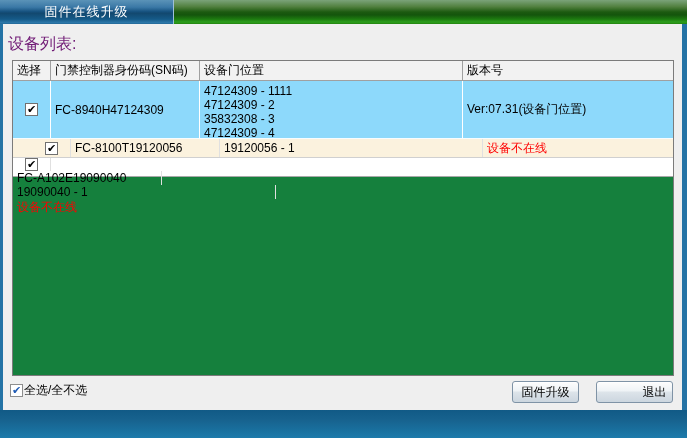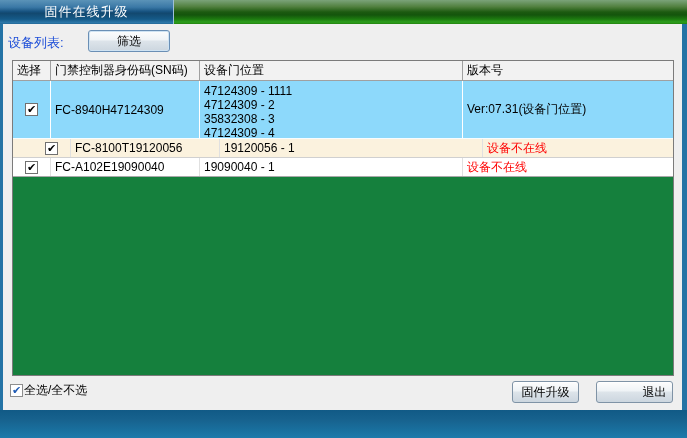--- a/index.html
+++ b/index.html
@@ -17,21 +17,21 @@
   .title-rest{flex:1;height:24px;
     background:linear-gradient(180deg,#7ba37a 0%,#51803f 28%,#1c5a10 50%,#14550c 62%,#1d7a10 80%,#2da01c 92%,#23820f 100%);}
 
   
   .edge-left{position:absolute;top:24px;bottom:28px;left:0;width:3px;background:#2473a5;}
   .edge-right{position:absolute;top:24px;bottom:28px;right:0;width:5px;background:#2473a5;}
   .bottom-band{position:absolute;left:0;bottom:0;width:687px;height:28px;
     background:linear-gradient(180deg,#115a86 0%,#17628e 35%,#196f9d 70%,#1d7bab 100%);}
 
   
-  .devlist-label{position:absolute;left:8px;top:34px;font-size:13px;color:#1d4ed8;}
+  .devlist-label{position:absolute;left:8px;top:34px;font-size:16px;color:#701a75;}
   .btn{box-sizing:border-box;border:1px solid #7f93a6;border-radius:3px;
     background:linear-gradient(180deg,#fdfdfd 0%,#eff3f6 45%,#dde4ea 50%,#ccd6df 100%);
     font-size:12px;color:#000;display:flex;align-items:center;justify-content:center;cursor:pointer;
     box-shadow:inset 0 1px 0 #ffffff;}
   .filter-btn{position:absolute;left:88px;top:30px;width:82px;height:22px;
     border-color:#6a8fb5;box-shadow:inset 0 0 0 1px #cfe3f3;}
 
   
   .table{position:absolute;left:12px;top:60px;width:662px;height:316px;box-sizing:border-box;
     border:1px solid #7b7b7b;background:#15803d;overflow:hidden;}
@@ -40,21 +40,21 @@
     display:flex;align-items:center;padding:0 4px;}
   .trow{display:flex;box-sizing:border-box;cursor:default;}
   .cell{box-sizing:border-box;border-right:1px solid #e0e0e0;font-size:12px;color:#000;padding:0 4px;}
   .w1{width:38px;} .w2{width:149px;} .w3{width:263px;} .w4{flex:1;border-right:none;}
   .c-center{display:flex;align-items:center;justify-content:center;}
   .c-vmid{display:flex;align-items:center;}
   .door-lines{padding-top:3px;line-height:14px;}
   .row-selected{background:#8dd9fb;border-bottom:1px solid #f7fdff;}
   .row-selected .cell{border-right-color:#ffffff;}
   .row-offline1{background:#fbf2de;border-bottom:1px solid #d0d0d0;padding-left:20px;}
-  .row-offline2{background:#ffffff;border-bottom:1px solid #a8a8a8;}
+  .row-offline2{background:#ffffff;border-bottom:1px solid #a8a8a8;flex-direction:column;}
   .version-offline{color:#fe0000;}
 
   
   .cb{width:13px;height:13px;box-sizing:border-box;border:1px solid #707070;background:#ffffff;
     display:inline-flex;align-items:center;justify-content:center;font-size:11px;line-height:11px;cursor:pointer;}
   .cb[data-checked="true"]::after{content:"✔";color:#000;}
   .cb-blue{border-color:#8e8e8e;}
   .cb-blue[data-checked="true"]::after{color:#1f5bb5;}
 
   
@@ -73,21 +73,20 @@
       <span class="title-text">固件在线升级</span>
     </div>
     <div class="title-rest"></div>
   </div>
 
   <div class="edge-left"></div>
   <div class="edge-right"></div>
   <div class="bottom-band"></div>
 
   <div class="devlist-label">设备列表:</div>
-  <div class="btn filter-btn">筛选</div>
 
   <div class="table">
     <div class="thead">
       <div class="th w1">选择</div>
       <div class="th w2">门禁控制器身份码(SN码)</div>
       <div class="th w3">设备门位置</div>
       <div class="th w4">版本号</div>
     </div>
 
     <div class="trow row-selected" style="height:58px">

